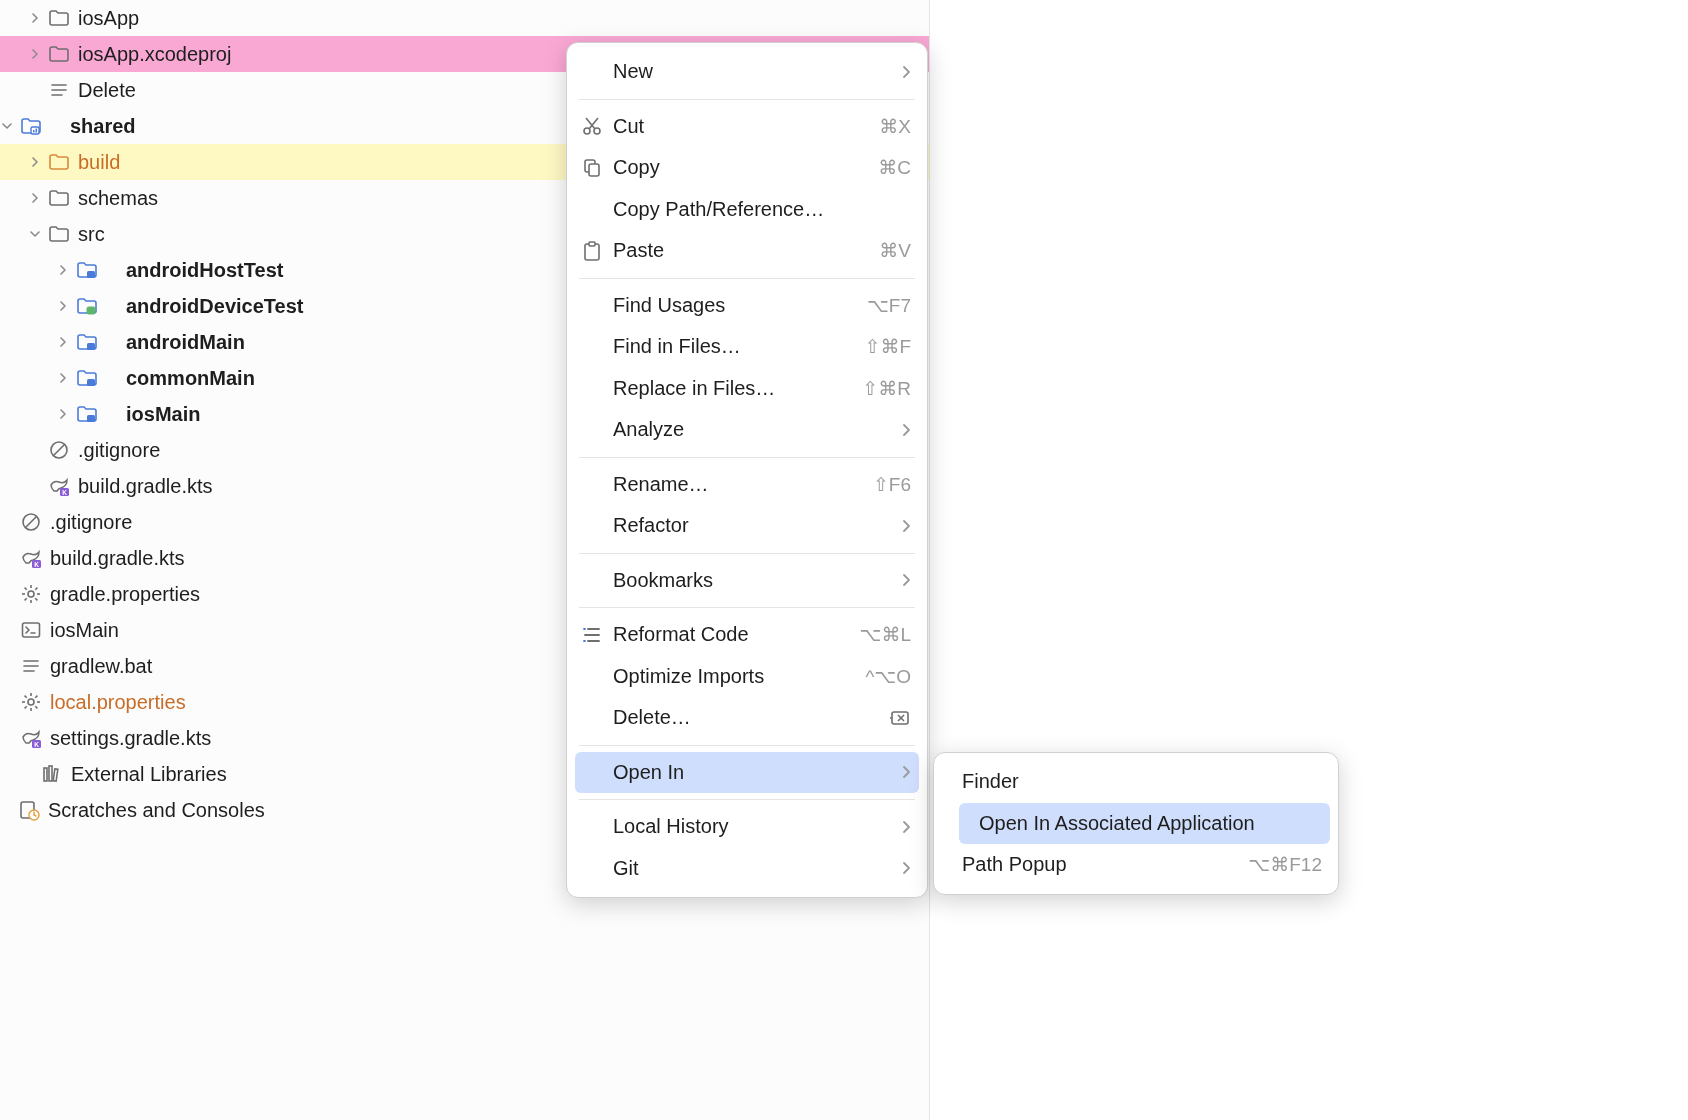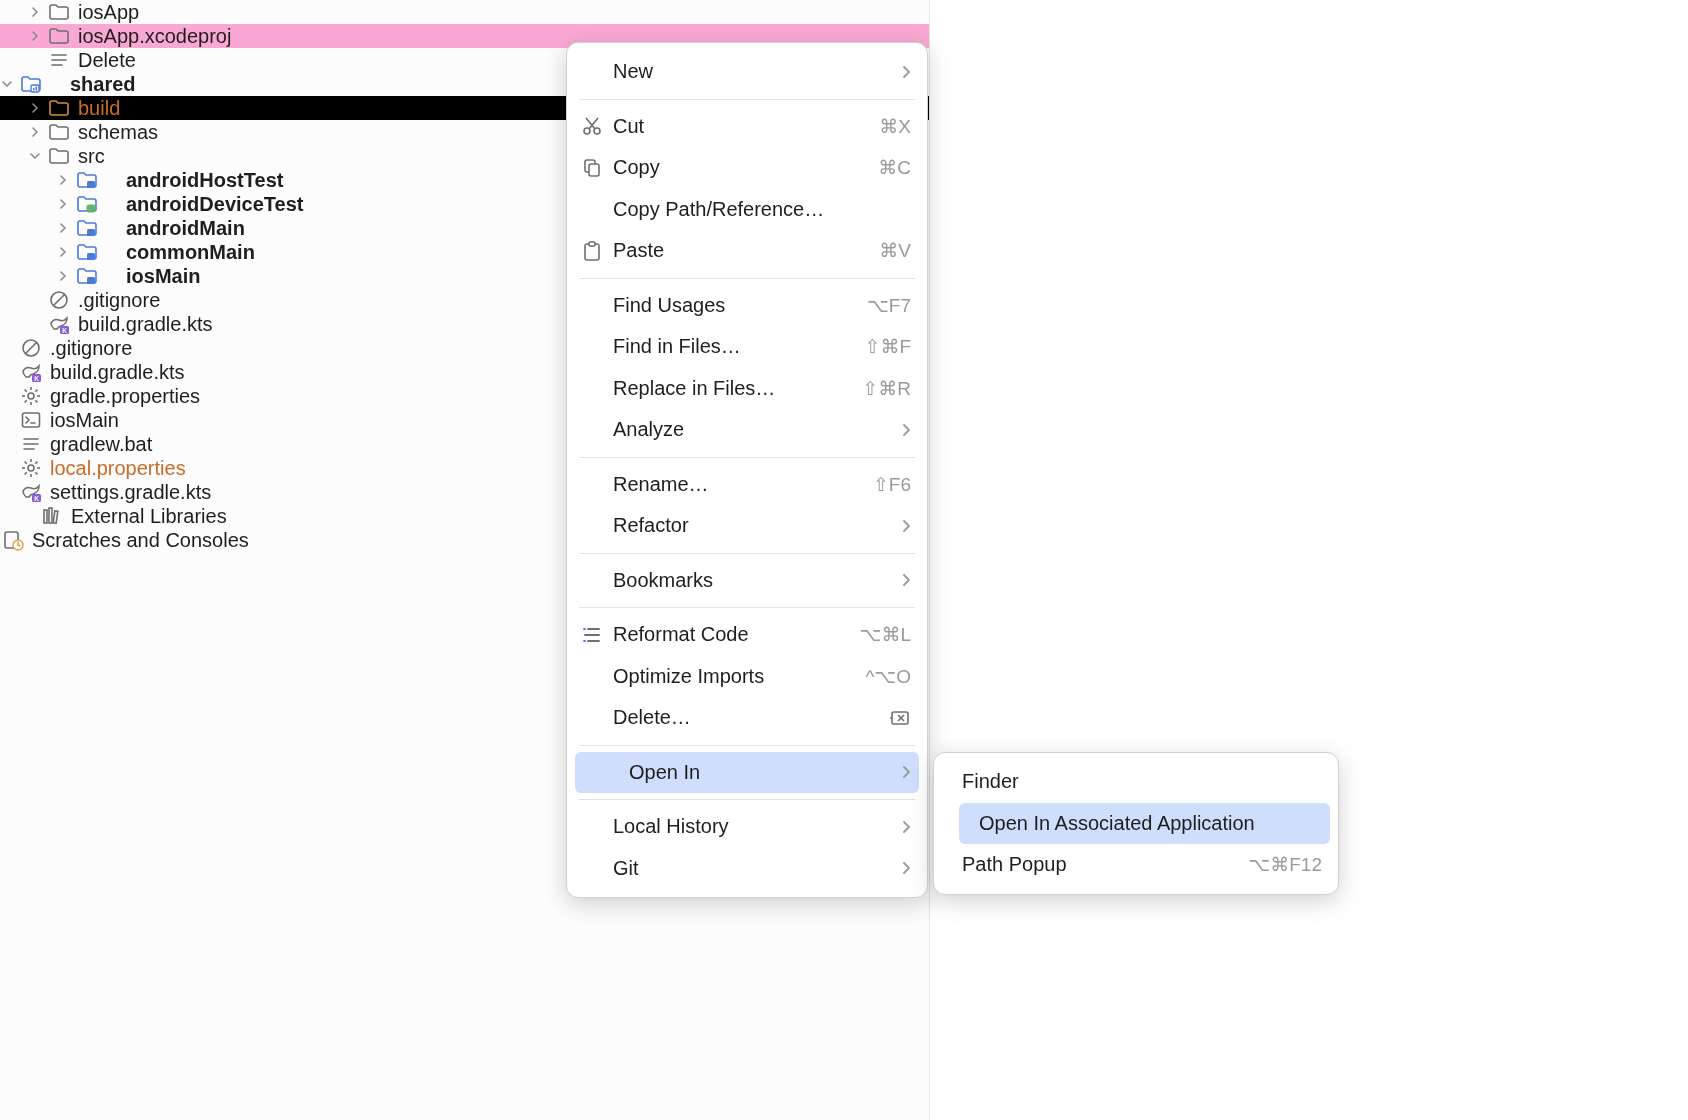--- a/index.html
+++ b/index.html
@@ -19,31 +19,31 @@
     .project-tree {
       width: 930px;
       background: #fcfcfc;
       height: 100%;
       border-right: 1px solid #e6e6e6;
       position: relative;
     }
     .tree-row {
       display: flex;
       align-items: center;
-      height: 24px;
+      height: 36px;
       font-size: 20px;
       color: #1e1e1e;
       cursor: pointer;
       user-select: none;
     }
     .tree-row.selected {
       background: #f9a8d4;
     }
     .tree-row.highlighted {
-      background: #000000;
+      background: #fef9c3;
     }
     .tree-row .indent {
       display: inline-block;
     }
     .chevron {
       width: 14px;
       height: 14px;
       display: inline-flex;
       align-items: center;
       justify-content: center;
@@ -106,21 +106,21 @@
       padding: 0 16px 0 14px;
       font-size: 20px;
       color: #1e1e1e;
       cursor: pointer;
       position: relative;
     }
     .menu-item.selected {
       background: #cfdefc;
       border-radius: 6px;
       margin: 0 8px;
-      padding: 0 8px 0 22px;
+      padding: 0 8px 0 6px;
     }
     .menu-icon {
       width: 22px;
       height: 22px;
       display: inline-flex;
       align-items: center;
       justify-content: center;
       margin-right: 10px;
       color: #6f6f6f;
       flex-shrink: 0;
@@ -483,21 +483,21 @@
           <svg viewBox="0 0 22 22">
             <g stroke="#6e6e6e" stroke-width="1.6" fill="none">
               <rect x="3" y="5" width="3" height="13"></rect>
               <rect x="8" y="3" width="3" height="15"></rect>
               <rect x="13" y="6" width="3" height="12" transform="rotate(8 14.5 12)"></rect>
             </g>
           </svg>
         </span>
         <span class="label">External Libraries</span>
       </div>
-      <div class="tree-row" style="padding-left: 0px;">
+      <div class="tree-row" style="padding-left: 16px;">
         <span class="icon" style="margin-left: 2px;">
           <svg viewBox="0 0 22 22">
             <rect x="3" y="3" width="13" height="16" rx="2" fill="none" stroke="#6e6e6e" stroke-width="1.6"></rect>
             <circle cx="16" cy="16" r="5" fill="#fff" stroke="#e2a03f" stroke-width="1.4"></circle>
             <path d="M16 13 v3 l2 1" stroke="#e2a03f" stroke-width="1.4" fill="none" stroke-linecap="round"></path>
           </svg>
         </span>
         <span class="label">Scratches and Consoles</span>
       </div>
     </div>

